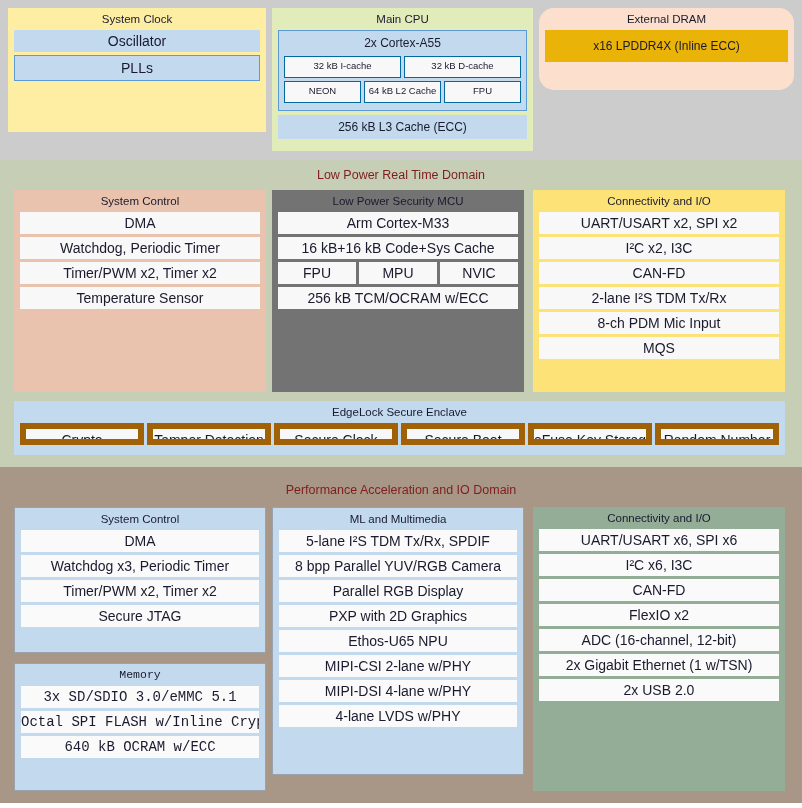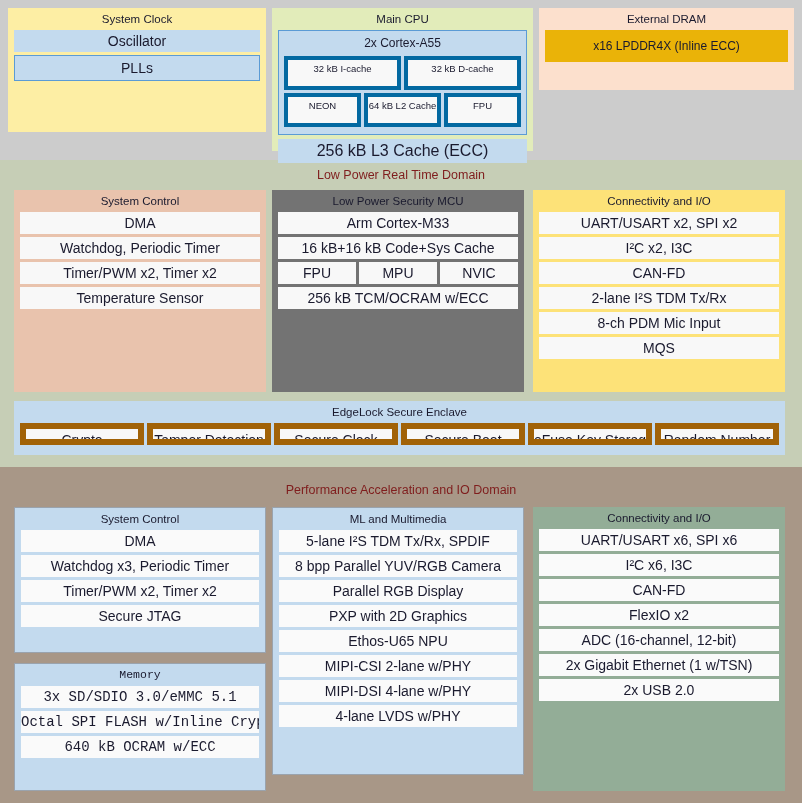--- a/index.html
+++ b/index.html
@@ -52,31 +52,31 @@
 
   
   .p-cpu{background:#e2ecba;left:272px;top:8px;width:261px;height:143px;}
   .cpu-inner{
     margin:0 6px;background:#c3daee;border:1px solid #5b9bd5;box-sizing:border-box;
     padding:0 0 4px 0;
   }
   .cpu-inner .hdr{text-align:center;font-size:12px;line-height:20px;padding:2px 0 3px;}
   .cpu-grid{display:flex;gap:3px;margin:0 5px 3px 5px;}
   .cpu-cell{
-    background:#f8f8f8;border:4px solid #0369a1;box-sizing:border-box;
-    text-align:center;font-size:9.5px;line-height:18px;height:34px;flex:1;
+    background:#f8f8f8;border:1px solid #0369a1;box-sizing:border-box;
+    text-align:center;font-size:9.5px;line-height:18px;height:22px;flex:1;
     white-space:nowrap;overflow:hidden;
   }
   .cpu-l3{
     margin:4px 6px 0 6px;background:#c3daee;text-align:center;
-    font-size:16px;line-height:24px;height:24px;
-  }
-
-  
-  .p-dram{background:#fce0cd;left:539px;top:8px;width:255px;height:82px;}
+    font-size:12px;line-height:24px;height:24px;
+  }
+
+  
+  .p-dram{background:#fce0cd;left:539px;top:8px;width:255px;height:82px;border-radius:15px;}
   .p-dram .row{background:#eab308;height:32px;line-height:32px;font-size:12px;}
 
   
   .p-sysctl-lp{background:#e9c3ad;left:14px;top:190px;width:252px;height:202px;}
   .p-lpmcu{background:#737373;left:272px;top:190px;width:252px;height:202px;}
   .p-conn-lp{background:#fde278;left:533px;top:190px;width:252px;height:202px;}
   .p-lpmcu .tri{display:flex;gap:3px;margin:0 6px 3px 6px;}
   .p-lpmcu .tri .row{flex:1;margin:0;}
 
   

